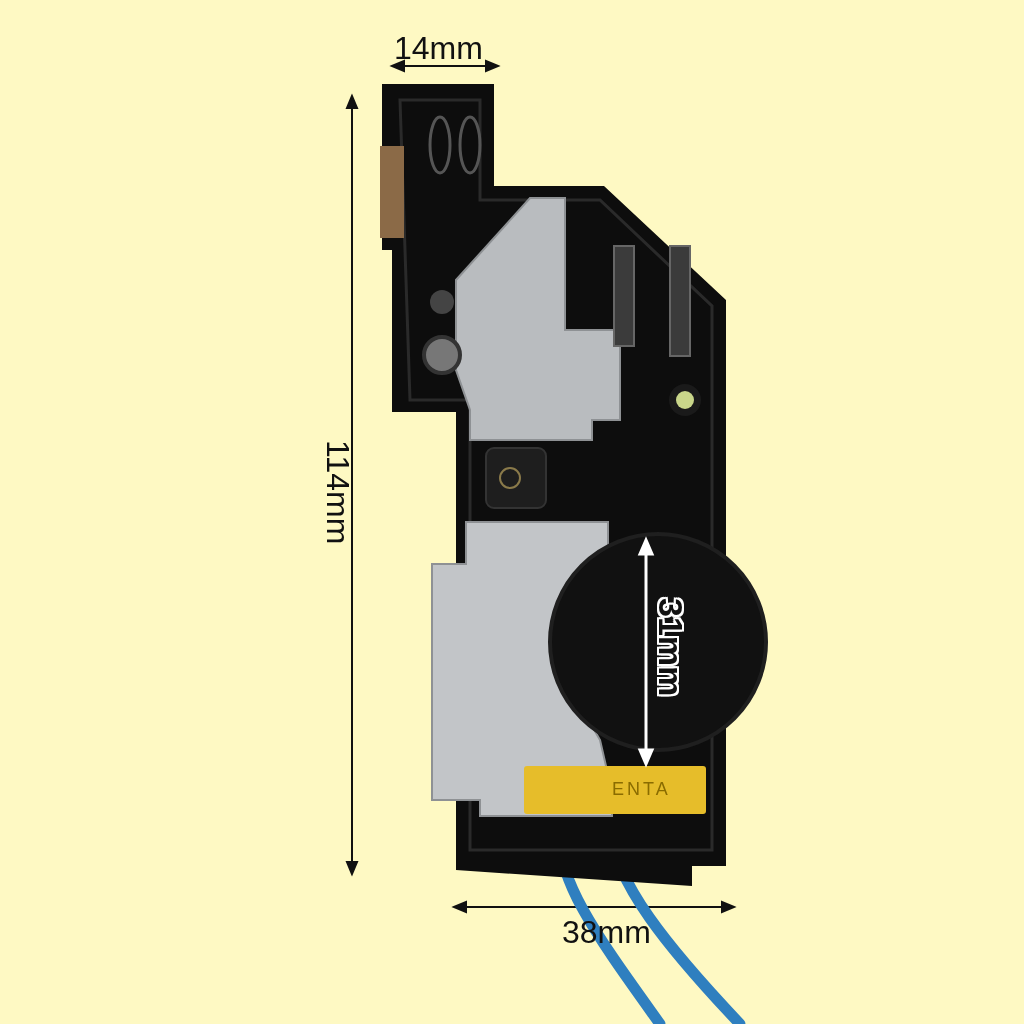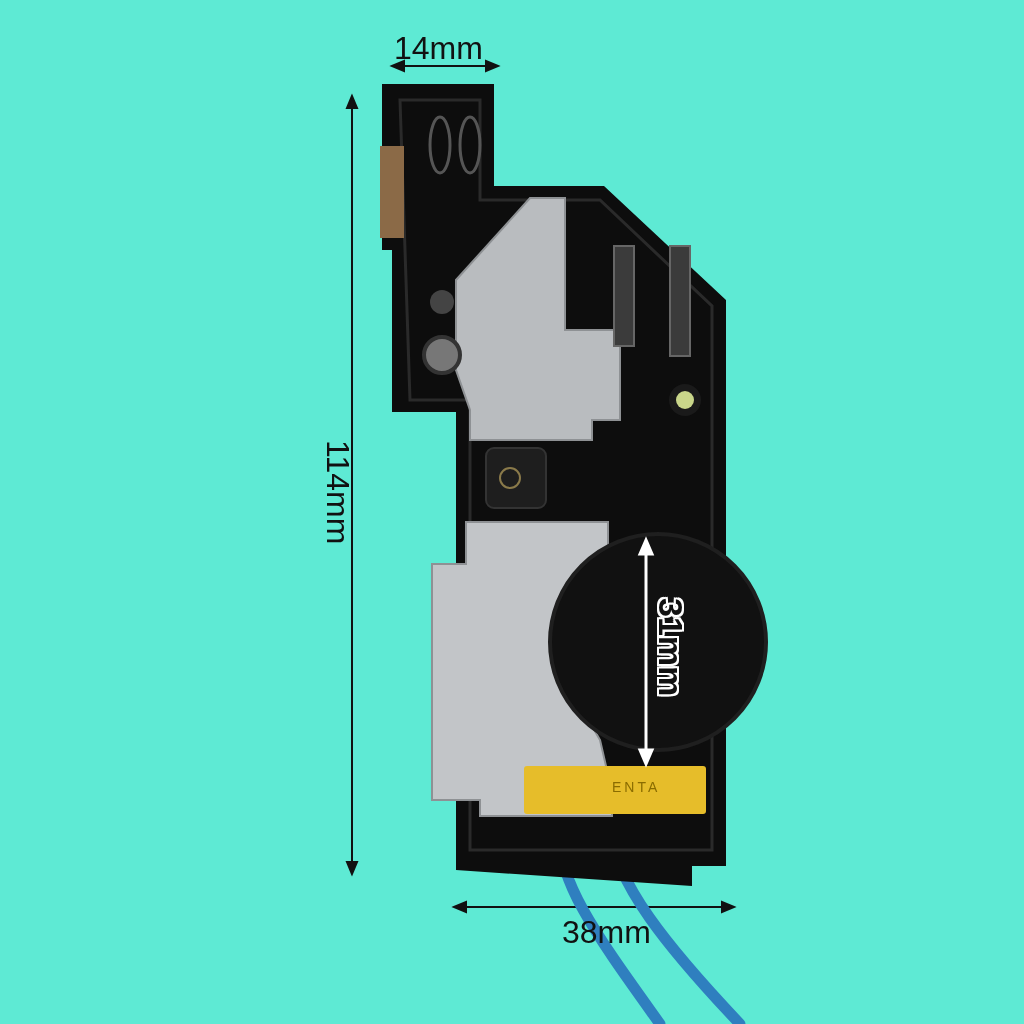--- a/index.html
+++ b/index.html
@@ -1,24 +1,24 @@
 <!DOCTYPE html>
 <html><head>
 <meta charset="utf-8">
 <style>
   html,body{margin:0;padding:0;background:#ffffff;}
-  .stage{position:relative;width:1024px;height:1024px;overflow:hidden;background:#5eead4;font-family:"Liberation Sans",sans-serif;}
+  .stage{position:relative;width:1024px;height:1024px;overflow:hidden;background:#fef9c3;font-family:"Liberation Sans",sans-serif;}
   .product{position:absolute;left:0;top:0;}
   .dim-label{position:absolute;color:#111;font-size:32px;line-height:1;white-space:nowrap;}
   .dim-width-top{left:394px;top:32px;}
   .dim-width-bottom{left:546px;top:916px;margin-left:16px;}
   .dim-height{left:318px;top:440px;transform-origin:0 0;transform:rotate(90deg) translate(0,-36px);}
   .dim-knob{left:652px;top:598px;transform-origin:0 0;transform:rotate(90deg) translate(0,-36px);color:#111;font-size:34px;font-weight:bold;
     -webkit-text-stroke:0;text-shadow:-2px -2px 0 #fff,2px -2px 0 #fff,-2px 2px 0 #fff,2px 2px 0 #fff,0 2px 0 #fff,0 -2px 0 #fff,2px 0 0 #fff,-2px 0 0 #fff;}
-  .brand{position:absolute;left:612px;top:779px;font-size:14px;letter-spacing:3px;color:#8a6c00;}
+  .brand{position:absolute;left:612px;top:779px;font-size:18px;letter-spacing:3px;color:#8a6c00;}
 </style>
 </head>
 <body>
 
 <div class="stage">
   <svg class="product" width="1024" height="1024" viewBox="0 0 1024 1024">
 
     <g stroke="#111" stroke-width="2" fill="#111">
       <line x1="396" y1="66" x2="494" y2="66"></line>
       <polygon points="392,66 404,61 404,71"></polygon>

